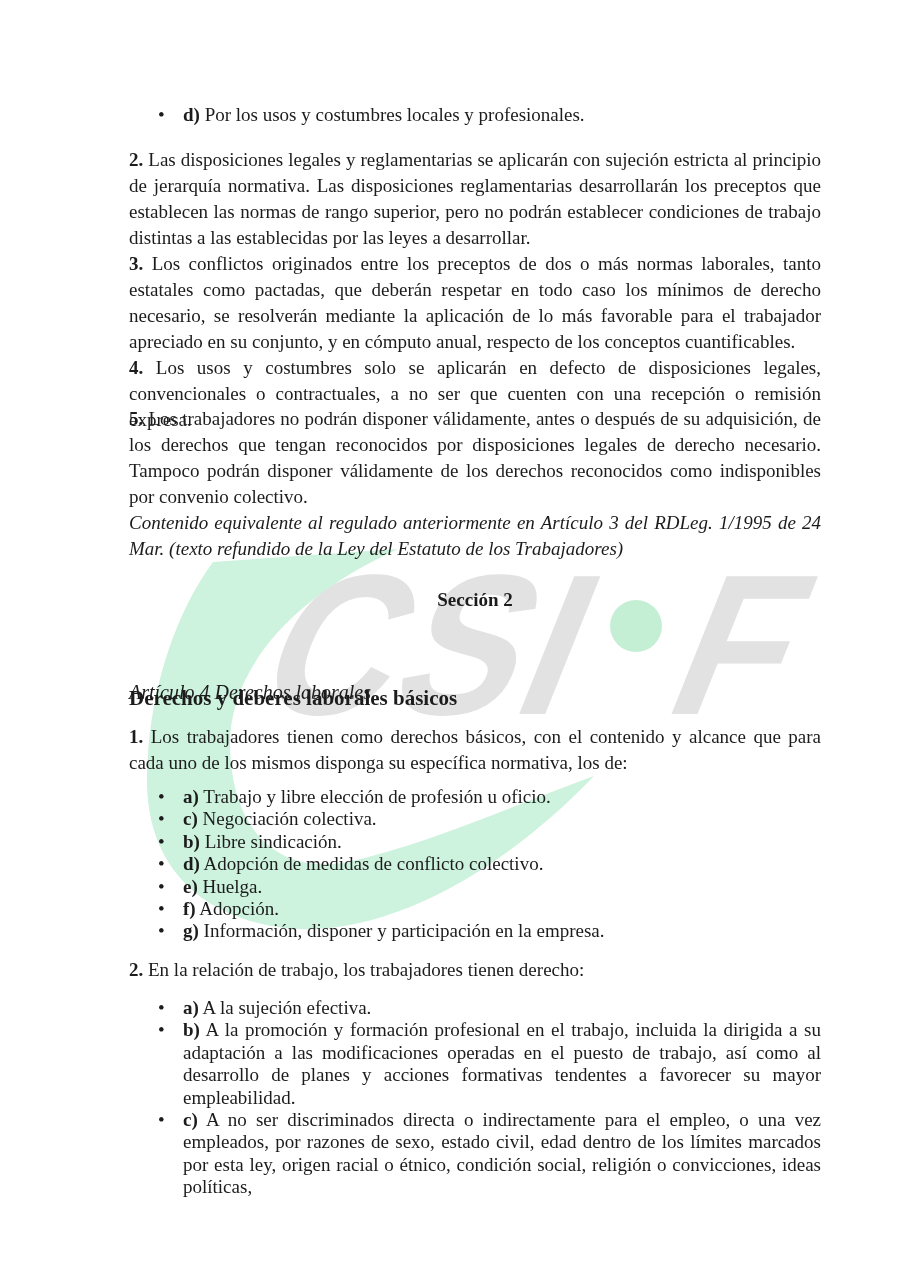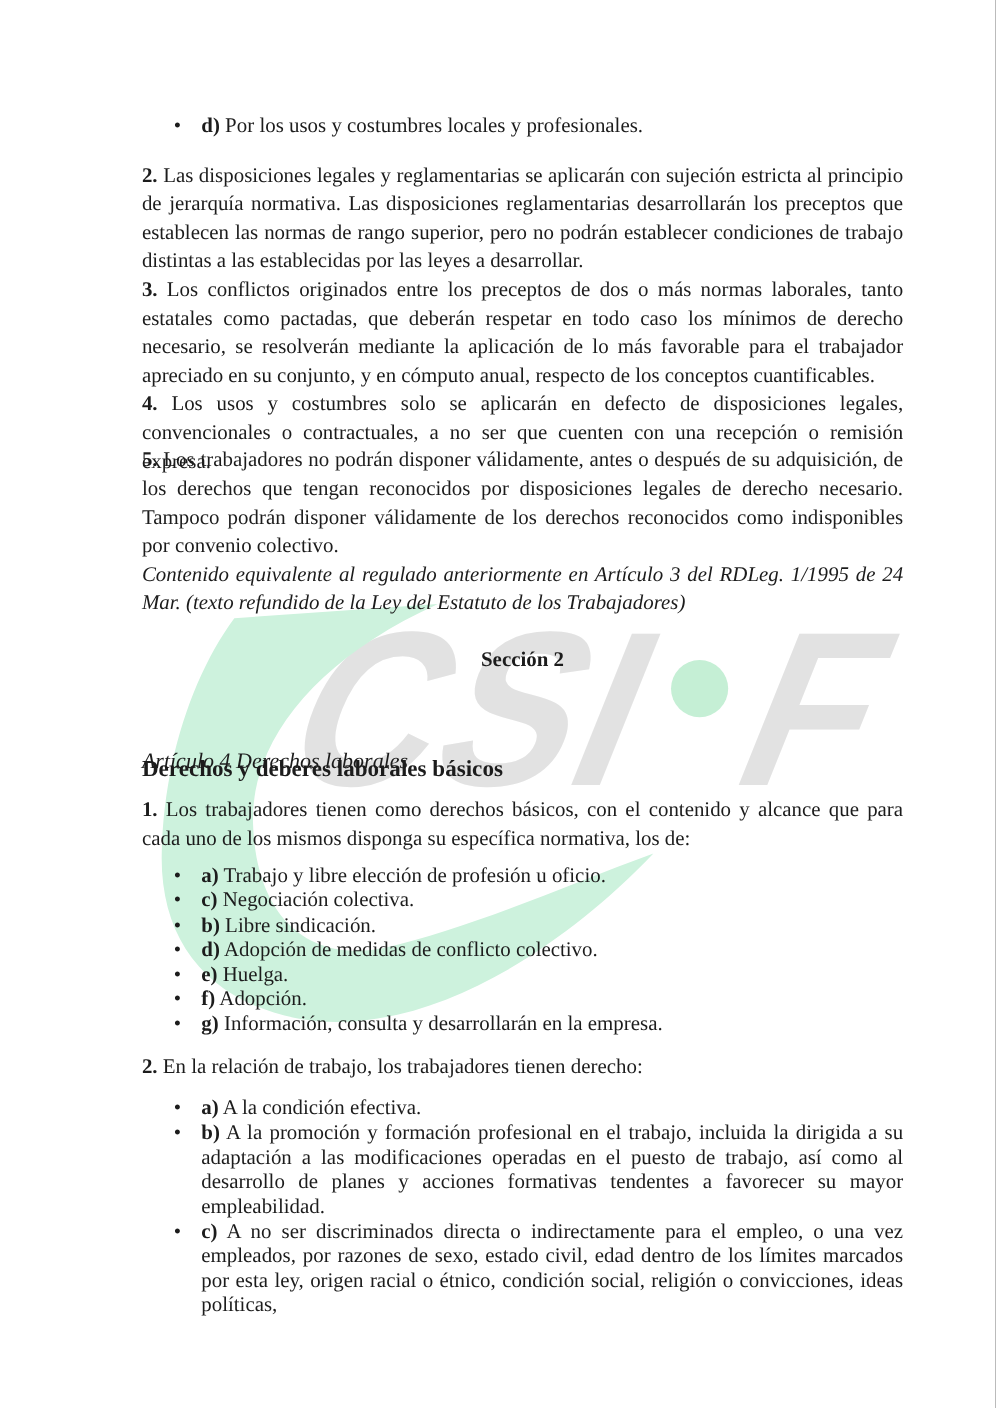--- a/index.html
+++ b/index.html
@@ -122,33 +122,33 @@
       <div class="li">
         <b>e)</b>
         <span>Huelga.</span>
       </div>
       <div class="li">
         <b>f)</b>
         <span>Adopción.</span>
       </div>
       <div class="li">
         <b>g)</b>
-        <span>Información, consulta y desarrollarán en la empresa.</span>
+        <span>Información, disponer y participación en la empresa.</span>
       </div>
     </div>
 
     <div class="block" style="top:957px">
       <b>2.</b>
       <span>En la relación de trabajo, los trabajadores tienen derecho:</span>
     </div>
 
     <div class="list" style="top:997px">
       <div class="li">
         <b>a)</b>
-        <span>A la condición efectiva.</span>
+        <span>A la sujeción efectiva.</span>
       </div>
       <div class="li">
         <b>b)</b>
         <span>A la promoción y formación profesional en el trabajo, incluida la dirigida a su adaptación a las modificaciones operadas en el puesto de trabajo, así como al desarrollo de planes y acciones formativas tendentes a favorecer su mayor empleabilidad.</span>
       </div>
       <div class="li">
         <b>c)</b>
         <span>A no ser discriminados directa o indirectamente para el empleo, o una vez empleados, por razones de sexo, estado civil, edad dentro de los límites marcados por esta ley, origen racial o étnico, condición social, religión o convicciones, ideas políticas,</span>
       </div>
     </div>

